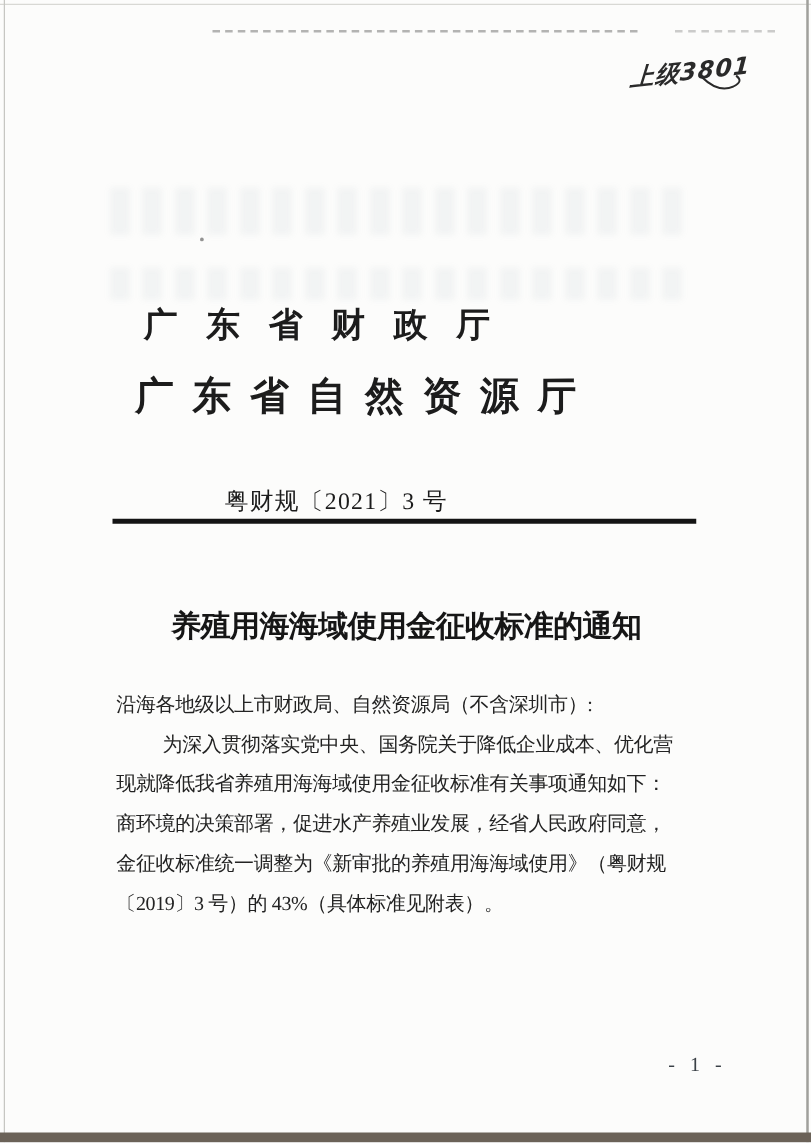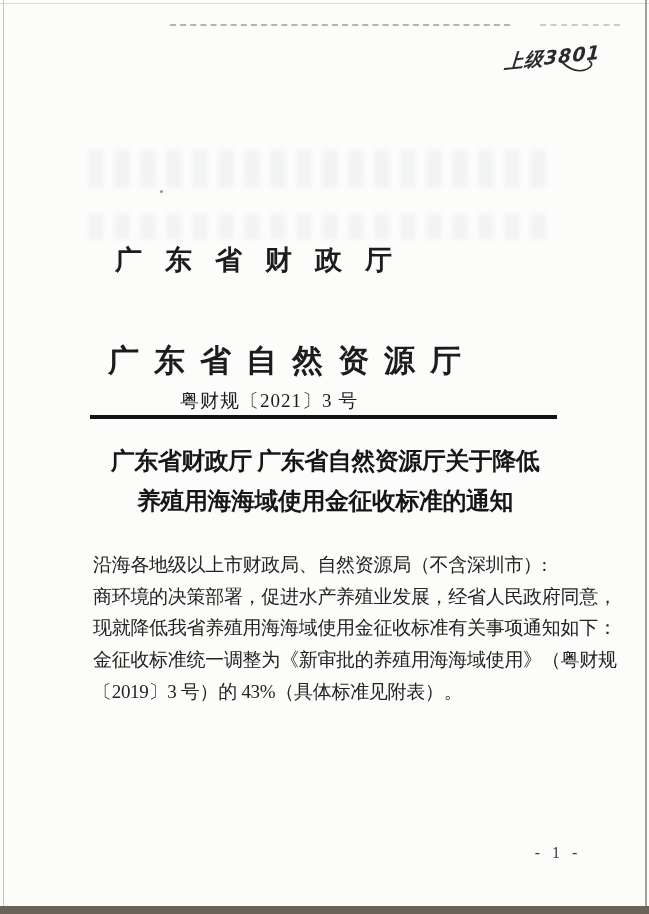--- a/index.html
+++ b/index.html
@@ -36,21 +36,21 @@
   }
   .handnote svg{position:absolute;left:56px;top:14px;}
 
   
   .agency1{
     position:absolute;left:115px;top:242px;
     font-size:27px;font-weight:bold;letter-spacing:23px;white-space:nowrap;
   }
   .agency2{
     position:absolute;left:108px;top:296px;
-    font-size:31px;font-weight:bold;letter-spacing:15px;white-space:nowrap;margin-top:44px;
+    font-size:31px;font-weight:bold;letter-spacing:15px;white-space:nowrap;
   }
   .doc-type{
     position:absolute;left:473px;top:271px;
     font-size:47px;font-weight:bold;letter-spacing:0;white-space:nowrap;
   }
   .doc-number{
     position:absolute;left:0;top:388px;width:538px;text-align:center;
     font-size:19px;letter-spacing:1px;
   }
   .rule{
@@ -62,21 +62,21 @@
     position:absolute;left:60px;width:530px;text-align:center;
     font-size:24px;font-weight:bold;letter-spacing:-0.5px;white-space:nowrap;
     color:#161616;
   }
   .title1{top:445px;}
   .title2{top:485px;}
 
   
   .body-text{
     position:absolute;left:93px;top:549px;width:500px;
-    font-size:19px;line-height:31.7px;letter-spacing:-0.3px;
+    font-size:16px;line-height:31.7px;letter-spacing:-0.3px;
     color:#232323;
   }
   .body-line{white-space:nowrap;}
   .body-line.indent{padding-left:37px;}
 
   
   .pagenum{
     position:absolute;left:518px;top:844px;width:80px;text-align:center;
     font-size:16px;letter-spacing:4px;color:#3a4046;
     font-family:"Liberation Serif","DejaVu Serif",serif;
@@ -104,26 +104,26 @@
       <path d="M2 4 q14 14 26 10 q8 -3 2 -8" stroke="#2a2a2a" stroke-width="1.6" fill="none" stroke-linecap="round"></path>
     </svg>
   </div>
 
   <div class="agency1">广东省财政厅</div>
   <div class="agency2">广东省自然资源厅</div>
 
   <div class="doc-number">粤财规〔2021〕3 号</div>
   <div class="rule"></div>
 
-  <div class="title-line title1">广东省财政厅 广东省自然资源厅关于降低</div>
   <div class="title-line title2">养殖用海海域使用金征收标准的通知</div>
 
   <div class="body-text">
     <div class="body-line">沿海各地级以上市财政局、自然资源局（不含深圳市）:</div>
+    <div class="body-line indent">为深入贯彻落实党中央、国务院关于降低企业成本、优化营</div>
+    <div class="body-line">现就降低我省养殖用海海域使用金征收标准有关事项通知如下：</div>
     <div class="body-line">商环境的决策部署，促进水产养殖业发展，经省人民政府同意，</div>
-    <div class="body-line">现就降低我省养殖用海海域使用金征收标准有关事项通知如下：</div>
     <div class="body-line">金征收标准统一调整为《新审批的养殖用海海域使用》（粤财规</div>
     <div class="body-line">〔2019〕3 号）的 43%（具体标准见附表）。</div>
   </div>
 
   <div class="pagenum">- 1 -</div>
 
 </div>
 
 </body></html>

